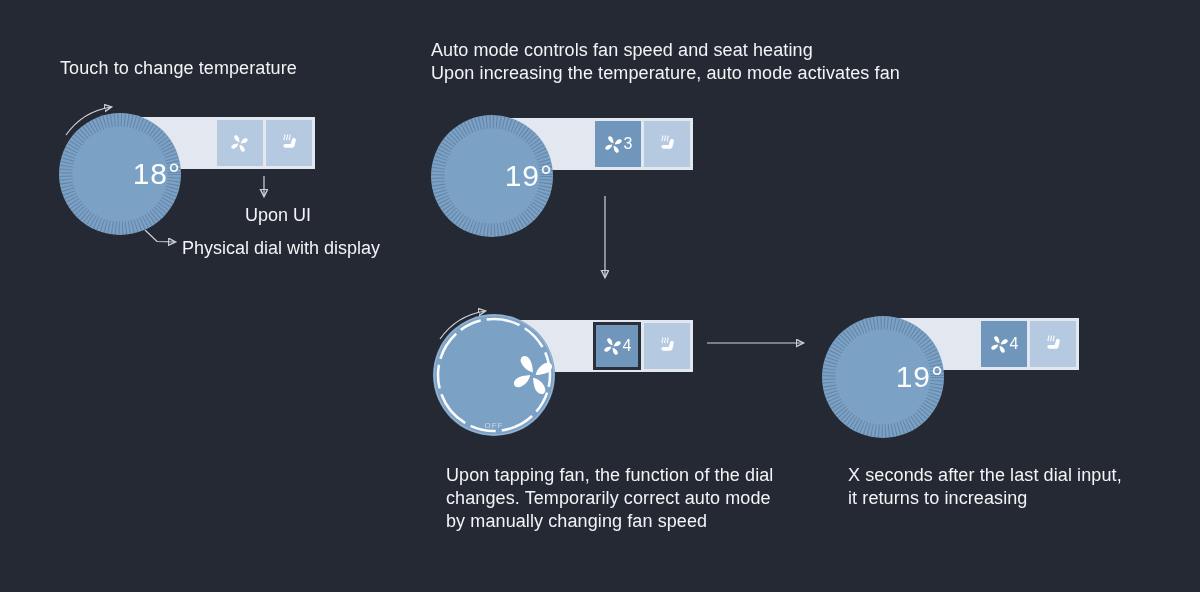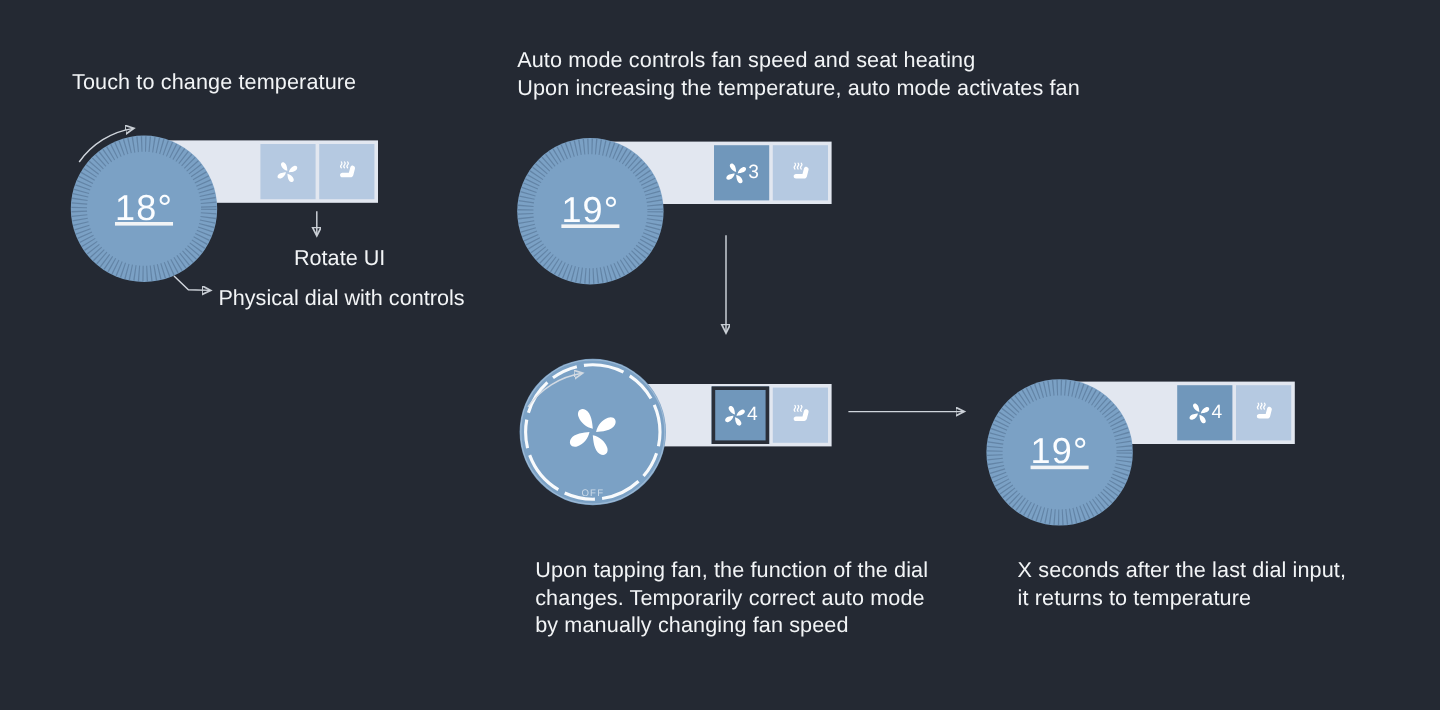--- a/index.html
+++ b/index.html
@@ -36,21 +36,21 @@
   }
   .lvl{
     font-size:16px;color:#fff;font-weight:300;line-height:1;
   }
   .ic{width:21px;height:21px;display:block;}
   .pbtn .fan-ic{width:19px;height:19px;}
   
   .dial{
     position:absolute;width:122px;height:122px;border-radius:50%;
     background:var(--dial);z-index:2;display:flex;
-    align-items:center;justify-content:center;text-decoration:underline;
+    align-items:center;justify-content:flex-end;
   }
   .dial svg.ring{position:absolute;inset:0;width:100%;height:100%;}
   .dial-value{
     position:relative;font-size:30px;font-weight:300;color:#FBFDFF;
     letter-spacing:1px;z-index:3;
   }
   .dial .fan-center{width:44px;height:44px;position:relative;z-index:3;}
   .dial-off{
     position:absolute;bottom:6px;left:0;right:0;text-align:center;
     font-size:8px;letter-spacing:1px;color:rgba(255,255,255,.6);z-index:3;
@@ -102,22 +102,22 @@
   </button>
 </div>
 
 <div class="dial" style="left:59px;top:113px">
   <svg class="ring" viewBox="0 0 122 122">
     <circle cx="61" cy="61" r="54" fill="none" stroke="rgba(27,49,77,0.25)" stroke-width="13" stroke-dasharray="1 2.4"></circle>
   </svg>
   <div class="dial-value">18°</div>
 </div>
 
-<div class="annotation" style="left:245px;top:205px">Rotate UI</div>
-<div class="annotation" style="left:182px;top:238px">Physical dial with controls</div>
+<div class="annotation" style="left:245px;top:205px">Upon UI</div>
+<div class="annotation" style="left:182px;top:238px">Physical dial with display</div>
 
 <div class="caption" style="left:431px;top:39px">Auto mode controls fan speed and seat heating
 Upon increasing the temperature, auto mode activates fan</div>
 
 <div class="panel" style="left:492px;top:118px;width:201px">
   <button class="pbtn active">
     <svg class="ic fan-ic">
         <use href="#ic-fan"></use>
       </svg>
     <span class="lvl">3</span>
@@ -143,21 +143,21 @@
       </svg>
     <span class="lvl">4</span>
   </button>
   <button class="pbtn">
     <svg class="ic">
         <use href="#ic-seat"></use>
       </svg>
   </button>
 </div>
 
-<div class="dial" style="left:433px;top:299px">
+<div class="dial" style="left:433px;top:314px">
   <svg class="ring" viewBox="0 0 122 122">
     <circle cx="61" cy="61" r="60" fill="none" stroke="rgba(233,240,248,0.3)" stroke-width="1"></circle>
     <circle cx="61" cy="61" r="56" fill="none" stroke="rgba(255,255,255,0.95)" stroke-width="2.6" stroke-dasharray="30 6 22 6 34 6 26 6 38 6 24 6" stroke-dashoffset="18"></circle>
   </svg>
   <svg class="fan-center">
       <use href="#ic-fan"></use>
     </svg>
   <div class="dial-off">OFF</div>
 </div>
 
@@ -180,21 +180,21 @@
 </div>
 
 <div class="dial" style="left:822px;top:316px">
   <svg class="ring" viewBox="0 0 122 122">
     <circle cx="61" cy="61" r="54" fill="none" stroke="rgba(27,49,77,0.25)" stroke-width="13" stroke-dasharray="1 2.4"></circle>
   </svg>
   <div class="dial-value">19°</div>
 </div>
 
 <div class="caption" style="left:848px;top:464px">X seconds after the last dial input,
-it returns to temperature</div>
+it returns to increasing</div>
 
 <svg id="arrow-layer">
   <defs>
     <marker id="ah" markerWidth="8" markerHeight="8" refX="5.5" refY="3" orient="auto">
       <path d="M0,0 L6,3 L0,6 Z" fill="#D9DEE5" stroke="none"></path>
     </marker>
   </defs>
   <path d="M66,135 A68,68 0 0 1 111,107" marker-end="url(#ah)"></path>
   <path d="M264,176 L264,196" marker-end="url(#ah)"></path>
   <path d="M145,230 L157,241.5 L175,242" marker-end="url(#ah)"></path>

